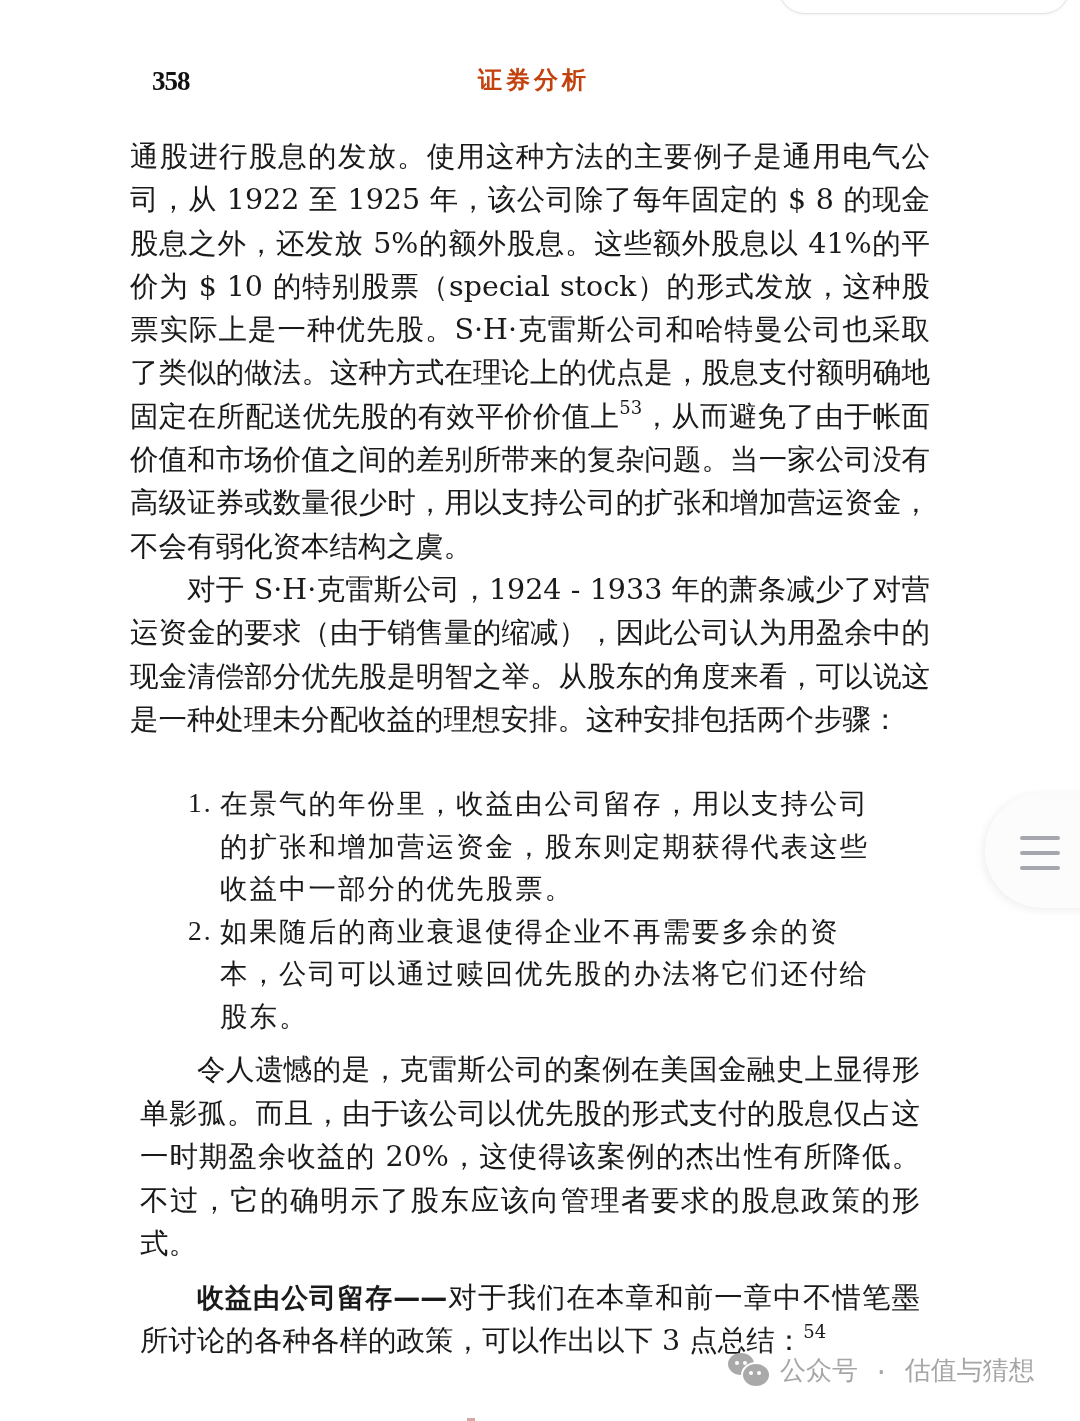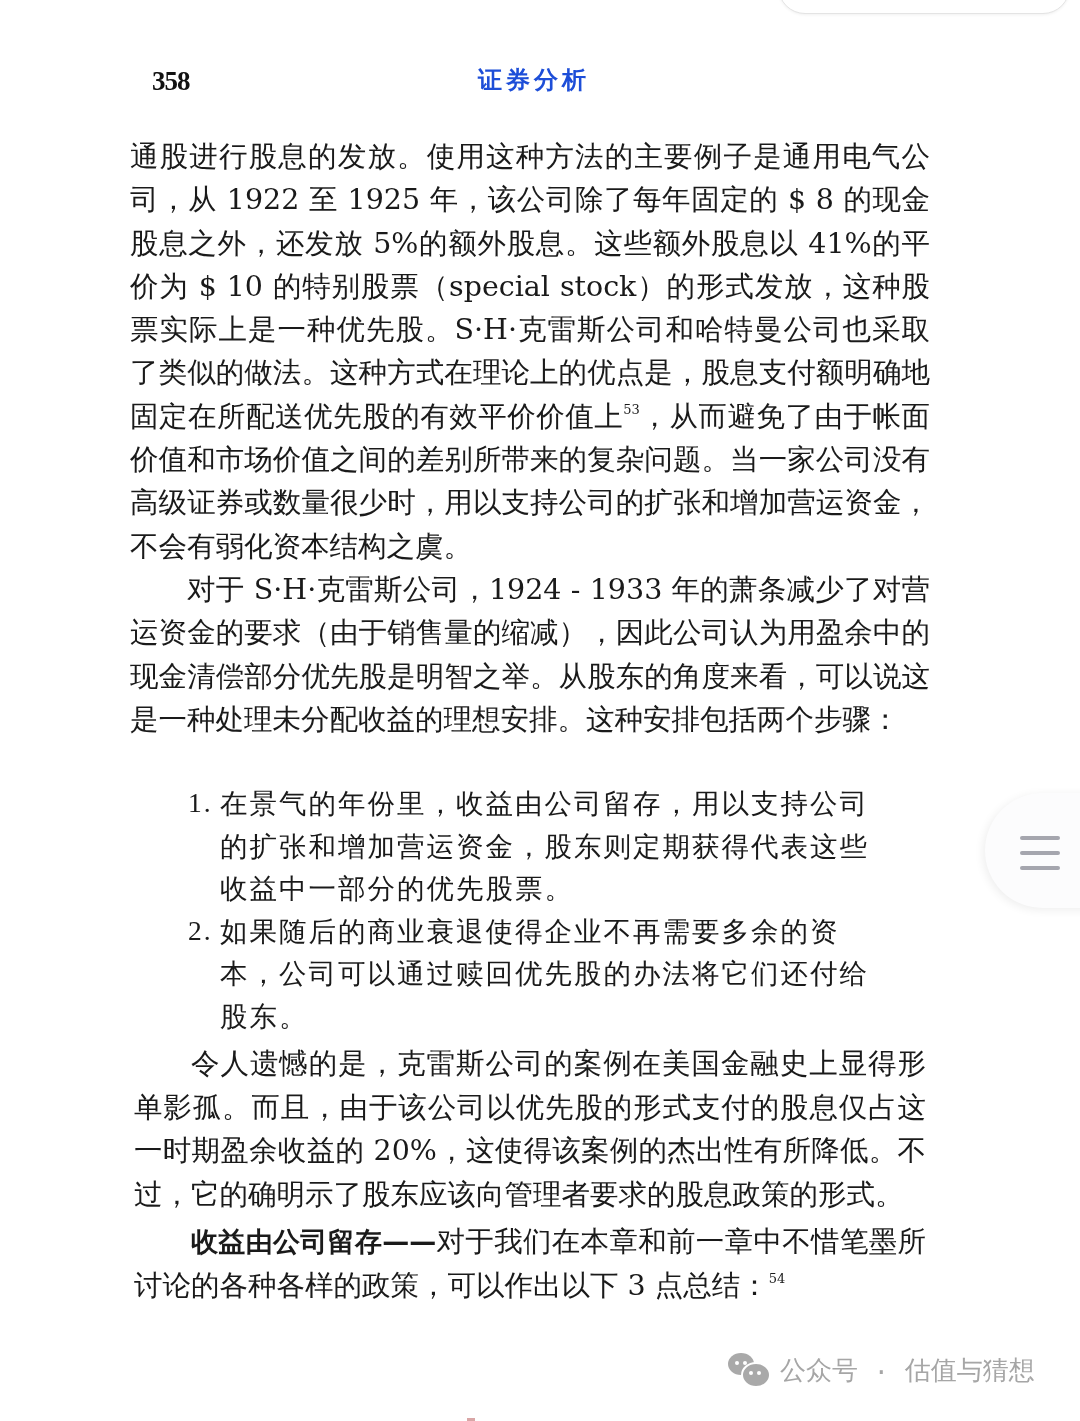--- a/index.html
+++ b/index.html
@@ -13,43 +13,43 @@
     border: 1px solid #e4e4e4; border-radius: 28px; background: #fff;
     box-shadow: 0 1px 3px rgba(0,0,0,0.06);
   }
   .header { position: absolute; top: 62px; left: 0; width: 962px; height: 40px; }
   .page-num {
     position: absolute; left: 152px; top: 4px; font-family: "Liberation Serif", serif;
     font-weight: bold; font-size: 27px; letter-spacing: -1px; color: #111;
   }
   .running-head {
     position: absolute; left: 478px; top: 2px; font-weight: bold; font-size: 24px;
-    letter-spacing: 4px; color: #1d4ed8;
+    letter-spacing: 4px; color: #c2410c;
   }
   .body-text {
     position: absolute; left: 130px; top: 135px; width: 800px;
     font-size: 28.5px; line-height: 43.3px; color: #1a1a1a;
     text-align: justify; text-align-last: left;
   }
   .body-text p { margin: 0; }
   .indent { text-indent: 57px; }
-  sup { font-size: 13px; line-height: 0; vertical-align: 12px; }
+  sup { font-size: 18px; line-height: 0; vertical-align: 12px; }
   .steps {
     position: absolute; left: 188px; top: 782px; width: 700px;
     font-size: 27.5px; line-height: 42.5px; color: #1a1a1a; letter-spacing: 2px;
   }
   .step { display: flex; }
   .step-num { width: 32px; flex: none; font-family: "Liberation Serif", serif; }
   .step-text { flex: 1; }
   .body-text2 {
     position: absolute; left: 130px; top: 1038px; width: 800px;
     font-size: 28.5px; line-height: 43.5px; color: #1a1a1a;
     text-align: justify; text-align-last: left;
   }
-  .body-text2 p { margin: 4px; }
+  .body-text2 p { margin: 10px; }
   .bold-lead { font-family: "DejaVu Sans", sans-serif; font-weight: bold; font-size: 27px; }
   .side-handle {
     position: absolute; left: 985px; top: 793px; width: 120px; height: 115px;
     border-radius: 58px 0 0 58px; background: #fcfcfd;
     box-shadow: -2px 2px 10px rgba(0,0,0,0.07);
   }
   .menu-icon { position: absolute; left: 35px; top: 43px; width: 40px; }
   .menu-icon span {
     display: block; height: 4px; background: #a5a6ae; border-radius: 2px; margin-bottom: 11px;
   }

